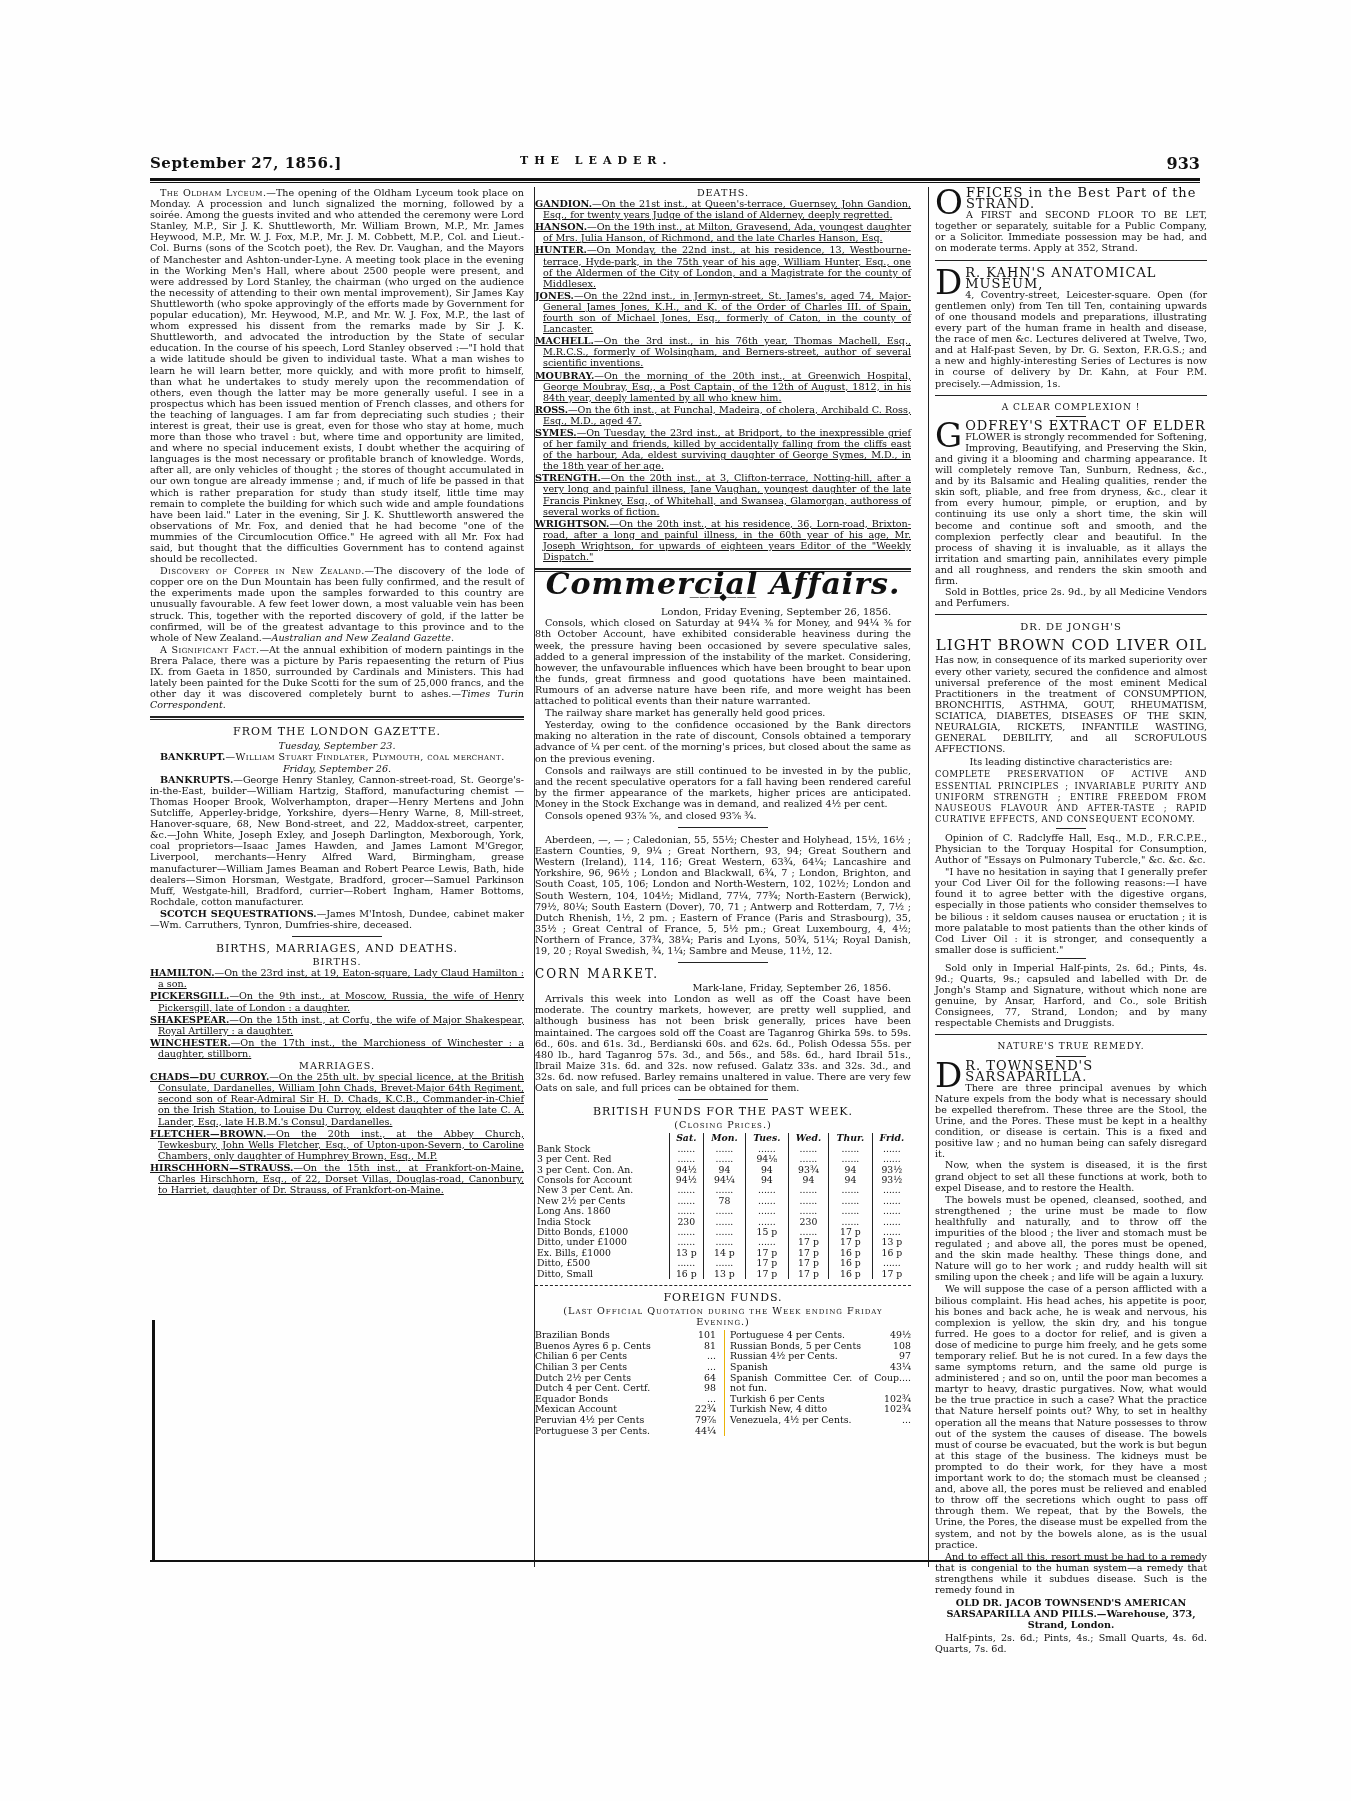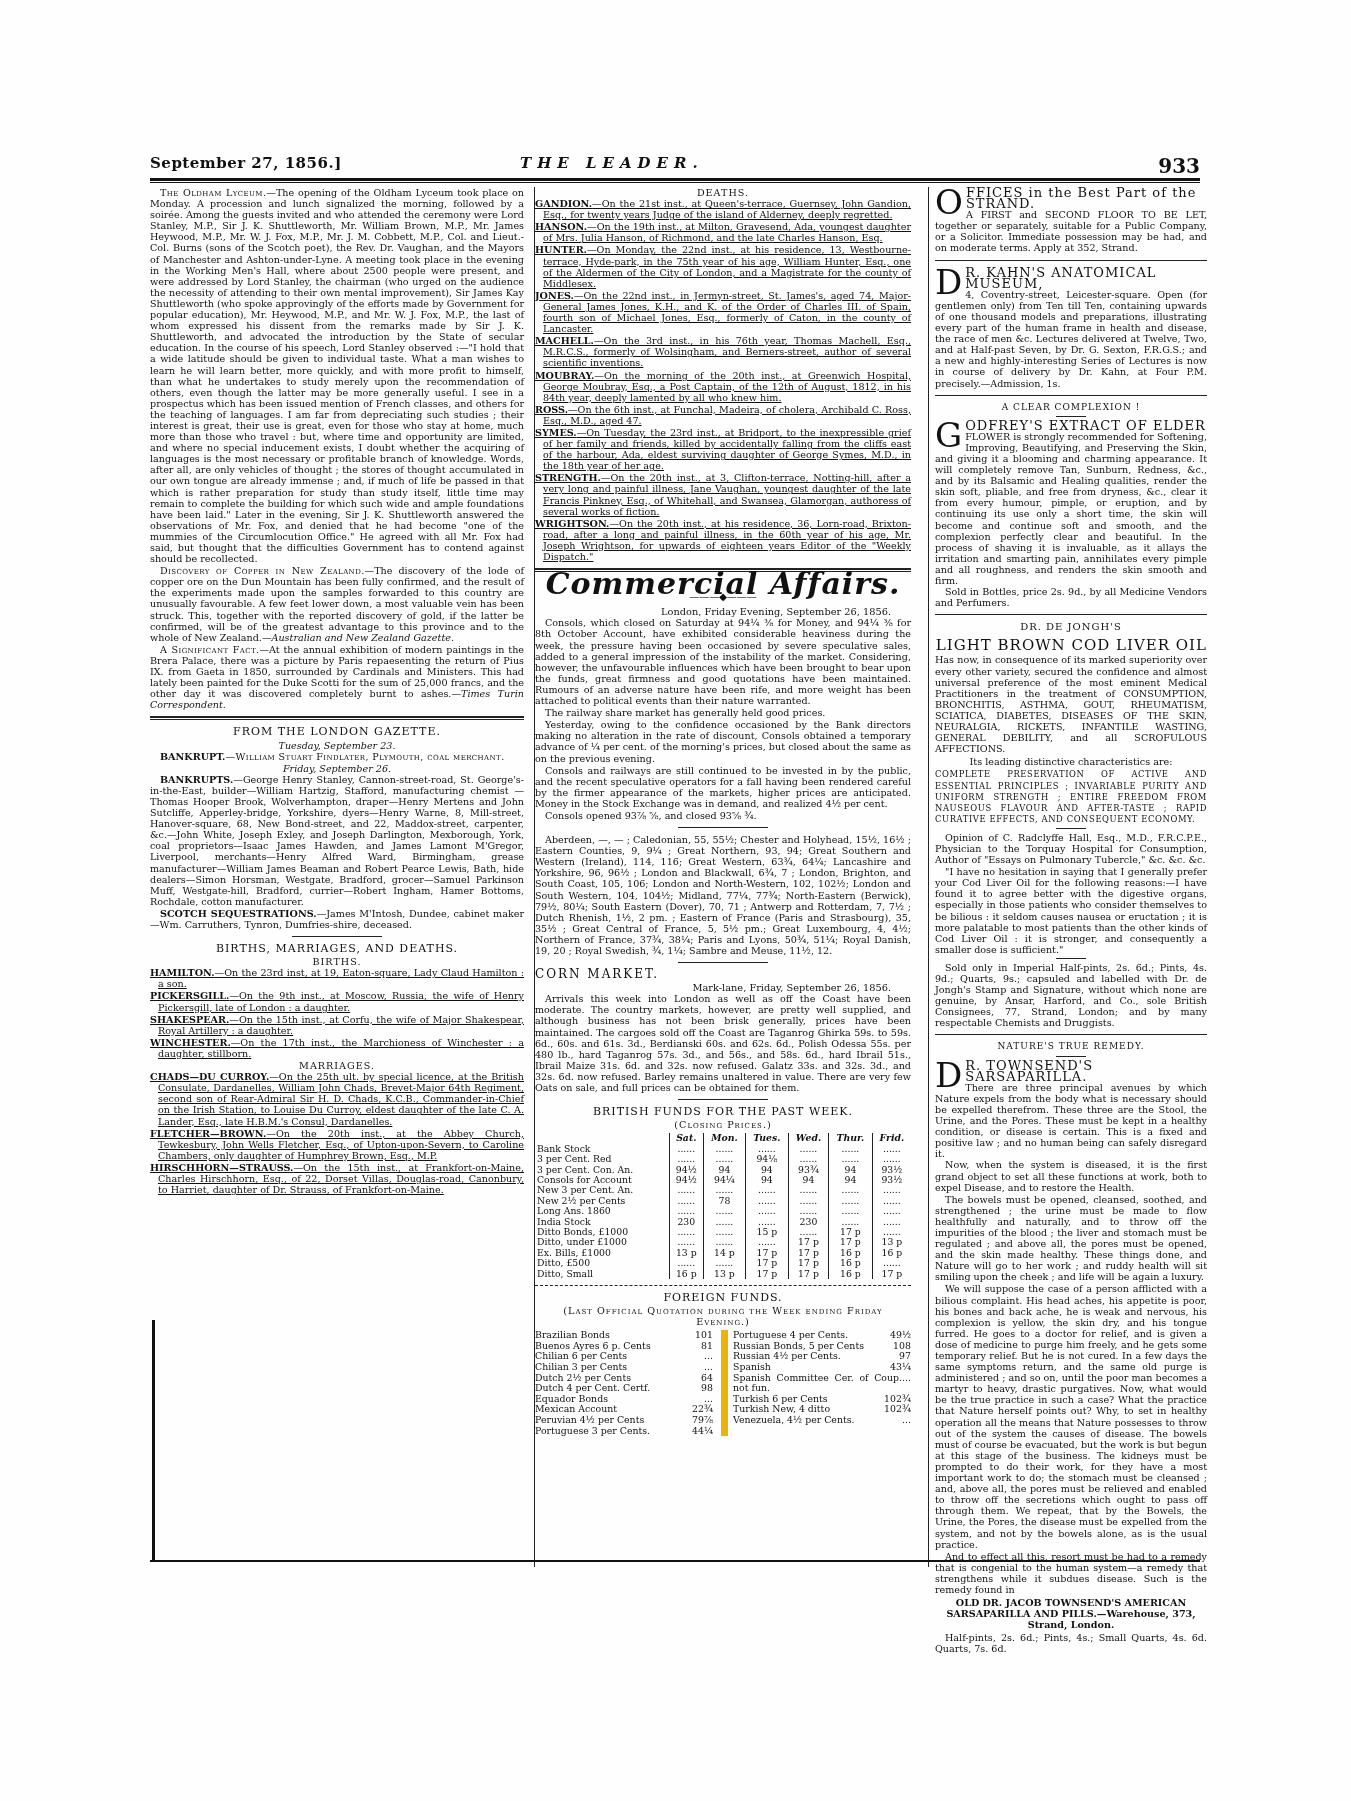--- a/index.html
+++ b/index.html
@@ -1,22 +1,22 @@
 <!DOCTYPE html>
 <html><head>
 <meta charset="utf-8">
 <style>
   html, body { margin:0; padding:0; background:#fefefe; }
   body { width:1351px; height:1801px; position:relative; overflow:hidden;
          font-family:"DejaVu Serif", "Liberation Serif", serif; color:#111; }
   .page { position:absolute; left:150px; top:150px; width:1050px; }
   .masthead { position:relative; height:26px; }
   .masthead .date { position:absolute; left:0; top:4px; font-size:15px; font-weight:bold; letter-spacing:0.5px; }
-  .masthead .title { position:absolute; left:370px; top:4px; font-size:15px; font-weight:bold; letter-spacing:6px;font-style:italic; }
-  .masthead .pageno { position:absolute; right:0; top:4px; font-size:20px; font-weight:bold;text-align:right; }
+  .masthead .title { position:absolute; left:370px; top:4px; font-size:11px; font-weight:bold; letter-spacing:6px; }
+  .masthead .pageno { position:absolute; right:0; top:4px; font-size:16px; font-weight:bold;text-align:right; }
   .rule-top { border-top:3px solid #111; border-bottom:1px solid #111; height:1px; margin-top:2px; }
   .cols { position:relative; height:1380px; }
   .col { position:absolute; top:4px; font-size:9.6px; line-height:11.1px; text-align:justify; }
   .c1 { left:0; width:374px; }
   .c2 { left:384px; width:376px; border-left:1px solid #222; height:1380px; }
   .c3 { left:778px; width:272px; border-left:1px solid #222; padding-left:6px; height:1380px; }
   p { margin:0 0 1px 0; text-indent:10px; }
   .sc { font-variant:small-caps; letter-spacing:0.4px; }
   .hd { text-align:center; font-size:11px; letter-spacing:1px; margin:4px 0 2px; }
   .hd-big { font-size:12px; letter-spacing:2px; margin:6px 0 2px; }
@@ -27,21 +27,21 @@
   .entry { text-indent:-8px; padding-left:8px; margin-bottom:1px;text-decoration:underline; }
   .blackletter { text-align:center; font-family:"DejaVu Serif", serif; font-size:30px; font-weight:bold; font-style:italic; letter-spacing:1px; margin:6px 0 2px; }
   .ornament { text-align:center; font-size:10px; margin:0 0 4px; }
   .dateline { text-align:right; padding-right:20px; font-size:9.8px; }
   table.funds { width:100%; border-collapse:collapse; font-size:9.3px; line-height:10.4px; }
   table.funds th { font-style:italic; font-weight:bold; border-left:1px solid #222; text-align:center; padding:0 2px; }
   table.funds td { text-align:center; border-left:1px solid #222; padding:0 2px; }
   table.funds td.name { text-align:left; border-left:none; white-space:nowrap; }
   .ff { display:flex; gap:8px; font-size:9.4px; line-height:10.6px; }
   .ff .fcol { flex:1; }
-  .ff .fcol + .fcol { border-left:7px solid #eab308; padding-left:5px; }
+  .ff .fcol + .fcol { border-left:1px solid #eab308; padding-left:5px; }
   .ff .row { display:flex; justify-content:space-between; }
   .ad-head { font-size:13px; letter-spacing:1px; text-align:center; }
   .dropcap { float:left; font-size:34px; line-height:28px; margin:1px 3px 0 0; }
   .caps-small { font-size:8.4px; letter-spacing:0.6px; }
   .big-ad { text-align:right; font-size:15px; letter-spacing:1px; margin:8px 0 3px; }
   .clear { clear:both; }
   .bottom-edge { position:absolute; left:150px; top:1560px; width:1050px; height:2px; background:#111; }
   .left-edge { position:absolute; left:152px; top:1320px; width:3px; height:242px; background:#111; }
 </style>
 </head>

